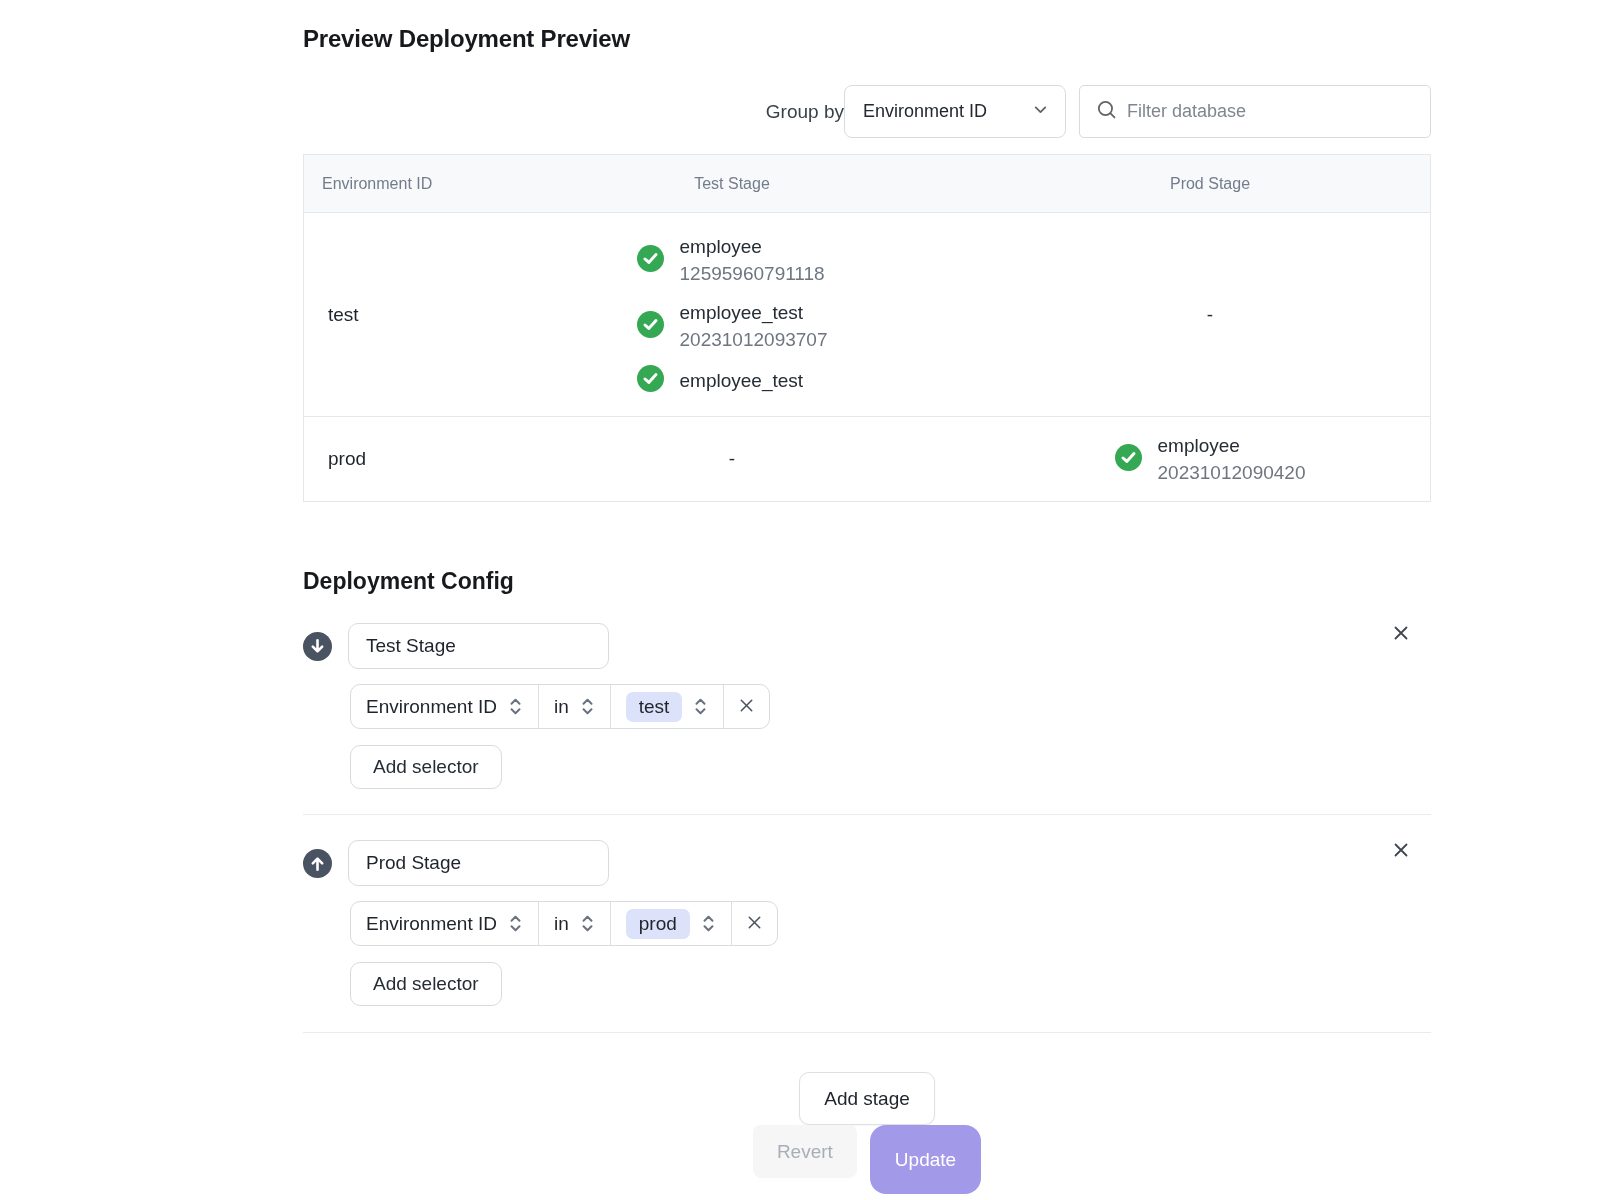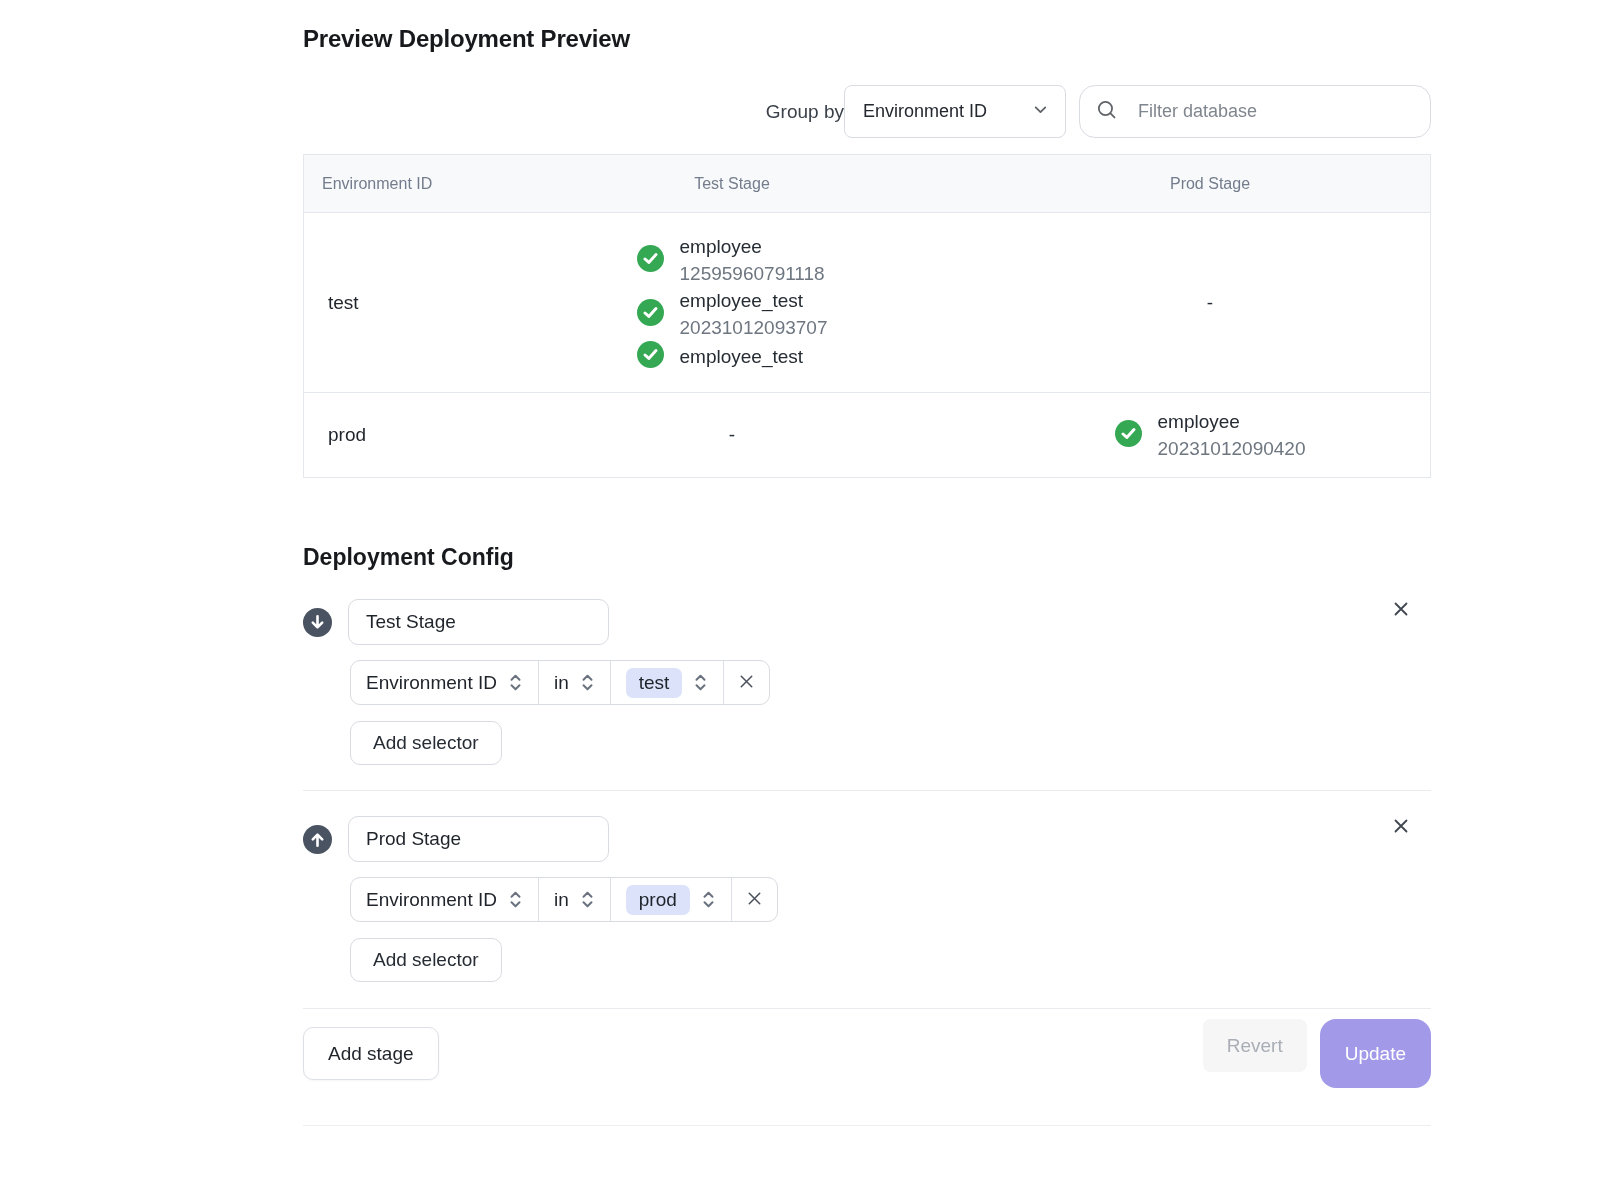--- a/index.html
+++ b/index.html
@@ -15,37 +15,37 @@
 
   
   .toolbar { margin-top:31px; height:53px; display:flex; justify-content:flex-end; align-items:center; }
   .group-by-label { font-size:19px; color:#3a4149; }
   .select-box {
     height:53px; width:222px; border:1px solid #d8dbe0; border-radius:8px;
     display:flex; align-items:center; justify-content:space-between;
     padding:0 16px 0 18px; font-size:18px; color:#23282f; background:#fff; cursor:pointer;
   }
   .search-box {
-    height:53px; width:352px; border:1px solid #d8dbe0; border-radius:16px;
-    display:flex; align-items:center; gap:19px; padding:16px 16px; margin-left:13px; background:#fff;
+    height:53px; width:352px; border:1px solid #d8dbe0; border-radius:5px;
+    display:flex; align-items:center; gap:8px; padding:16px 16px; margin-left:13px; background:#fff;
   }
   .search-box input { border:none; outline:none; font-size:18px; flex:1; color:#24292f; font-family:inherit; background:transparent; }
   .search-box input::placeholder { color:#80868e; }
 
   
   .pipeline-table { margin-top:16px; border:1px solid #e4e7eb; }
   .tgrid { display:grid; grid-template-columns:170px 516px 440px; align-items:center; }
   .thead { background:#f8f9fb; height:58px; border-bottom:1px solid #e4e7eb; }
   .th { font-size:16px; font-weight:500; color:#737c8c; }
   .th.left { padding-left:18px; }
   .th.center { text-align:center; }
   .trow + .trow { border-top:1px solid #e4e7eb; }
   .env-label { padding-left:24px; font-size:19px; color:#1f242b; }
   .dash { text-align:center; font-size:19px; color:#262c34; }
-  .db-list { display:flex; flex-direction:column; gap:0; width:max-content; margin:0 auto; padding:20px 0; }
+  .db-list { display:flex; flex-direction:column; gap:12px; width:max-content; margin:0 auto; padding:20px 0; }
   .db-list.single { padding:15px 0; }
   .db-entry { display:flex; align-items:center; gap:16px; }
   .db-text { display:flex; flex-direction:column; }
   .db-name { font-size:19px; color:#262c34; line-height:27px; }
   .db-version { font-size:19px; color:#6e7680; line-height:27px; }
 
   
   .config-heading { margin-top:66px; font-size:23px; font-weight:700; color:#17191c; }
   .stage-block { position:relative; margin-top:28px; }
   .stage-block.second { margin-top:25px; border-top:1px solid #e9ebee; padding-top:25px; }
@@ -66,21 +66,21 @@
   .seg { display:flex; align-items:center; padding:0 15px; cursor:pointer; }
   .seg + .seg { border-left:1px solid #dcdfe4; }
   .seg-label { font-size:19px; color:#1f242b; }
   .updown-icon { margin-left:11px; display:flex; }
   .value-pill { background:#dbe2f9; border-radius:7px; padding:4px 13px; font-size:19px; color:#1f242b; }
   .seg-close { padding:0 13px; background:none; border:none; border-left:1px solid #dcdfe4; cursor:pointer; display:flex; align-items:center; }
   .add-selector-btn {
     display:block; margin:16px 0 0 47px; height:44px; padding:0 22px; font-size:19px; font-family:inherit;
     border:1px solid #d8dbe0; border-radius:10px; background:#fff; color:#262c34; cursor:pointer;
   }
-  .config-footer { margin-top:26px; border-top:1px solid #e9ebee; padding-top:10px; display:flex; justify-content:space-between; align-items:center; }
+  .config-footer { margin-top:26px; border-top:1px solid #e9ebee; padding-top:39px; display:flex; justify-content:space-between; align-items:center;flex-direction:column; }
   .add-stage-btn {
     height:53px; padding:0 24px; font-size:19px; font-family:inherit;
     border:1px solid #dcdfe4; border-radius:10px; background:#fff; color:#1f242b; cursor:pointer;
     box-shadow:0 1px 2px rgba(0,0,0,0.04);
   }
   .footer-right { display:flex; gap:13px; }
   .revert-btn {
     height:53px; padding:0 24px; font-size:19px; font-family:inherit;
     background:#f6f6f7; color:#a9aeb6; border:none; border-radius:8px; cursor:default;
   }

